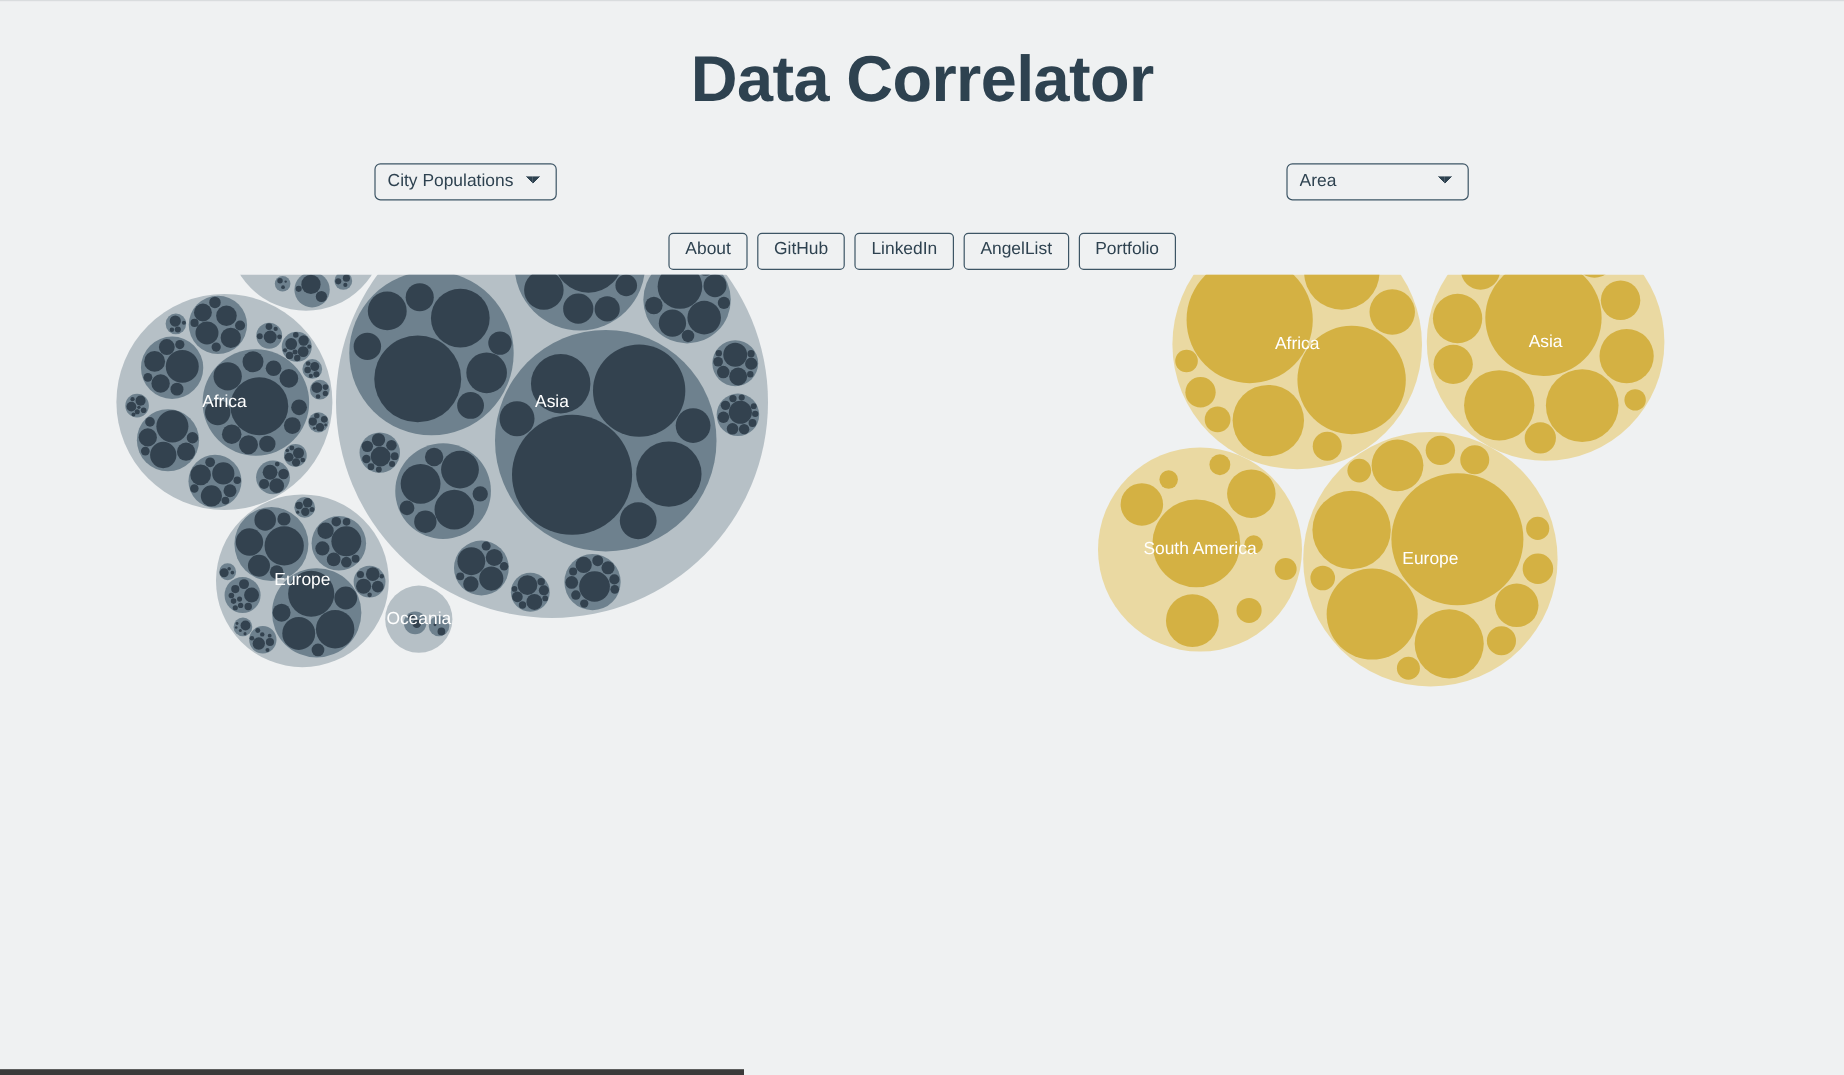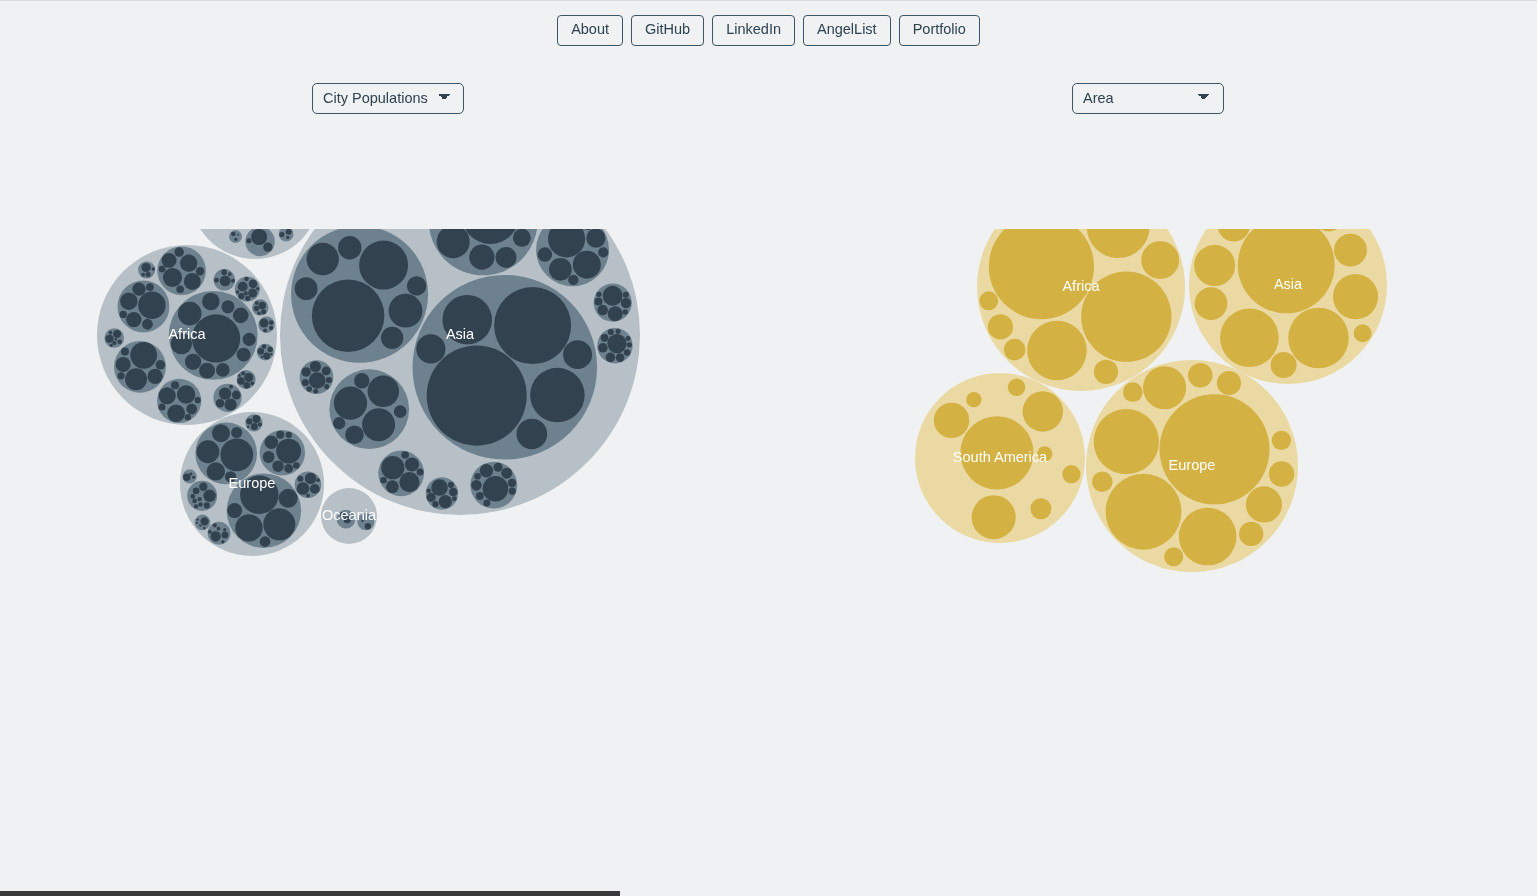--- a/index.html
+++ b/index.html
@@ -102,37 +102,38 @@
     left: 0; bottom: 0;
     width: 620px; height: 5px;
     background: #3a3a3a;
   }
 </style>
 </head>
 <body>
 
 <div id="page">
 
-
-  <div id="navbar">
-      <button class="nav-btn">About</button>
-      <button class="nav-btn">GitHub</button>
-      <button class="nav-btn">LinkedIn</button>
-      <button class="nav-btn">AngelList</button>
-      <button class="nav-btn">Portfolio</button>
-    </div>
+  <h1 id="page-title">Data Correlator</h1>
 
   <div id="controls">
     <div class="select-wrap" id="select-left-wrap">
       <select class="data-select" id="select-left"><option value="City Populations">City Populations</option><option value="Area">Area</option><option value="Population">Population</option><option value="GDP">GDP</option><option value="Life Expectancy">Life Expectancy</option></select>
     </div>
     <div class="select-wrap" id="select-right-wrap">
       <select class="data-select" id="select-right"><option value="Area">Area</option><option value="City Populations">City Populations</option><option value="Population">Population</option><option value="GDP">GDP</option><option value="Life Expectancy">Life Expectancy</option></select>
     </div>
   </div>
+
+  <div id="navbar">
+      <button class="nav-btn">About</button>
+      <button class="nav-btn">GitHub</button>
+      <button class="nav-btn">LinkedIn</button>
+      <button class="nav-btn">AngelList</button>
+      <button class="nav-btn">Portfolio</button>
+    </div>
 
   <div id="charts">
     <div id="chart-left-wrap">
       <svg class="chart-svg" id="svg-left" width="720" height="600">
           <g>
             <circle cx="390" cy="106" r="180" fill="#b6c0c6"></circle>
             <circle cx="434.7935577856475" cy="138.21301753393135" r="92.29561848826401" fill="#6e818e"></circle>
             <circle cx="406.710016420348" cy="166.6077950423944" r="50.04246053379996" fill="#33424f"></circle>
             <circle cx="462.6190326129534" cy="96.57831706327916" r="38.479912419952115" fill="#33424f"></circle>
             <circle cx="487.37389417145357" cy="166.07242911110964" r="27.256697648077807" fill="#33424f"></circle>

